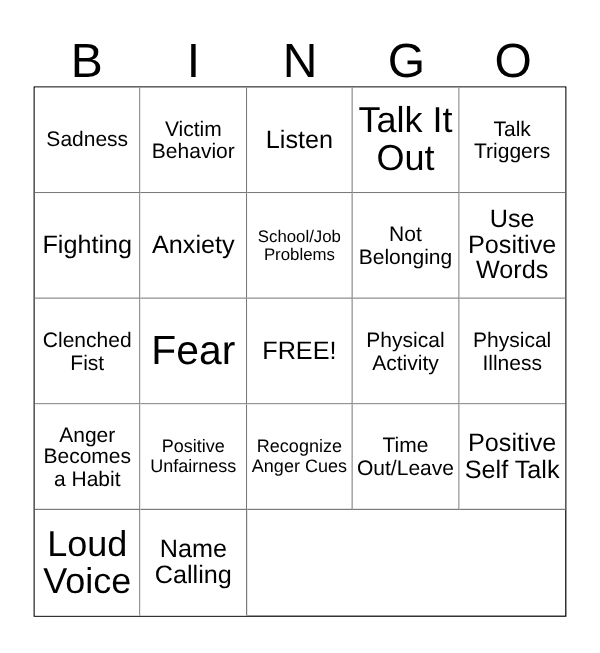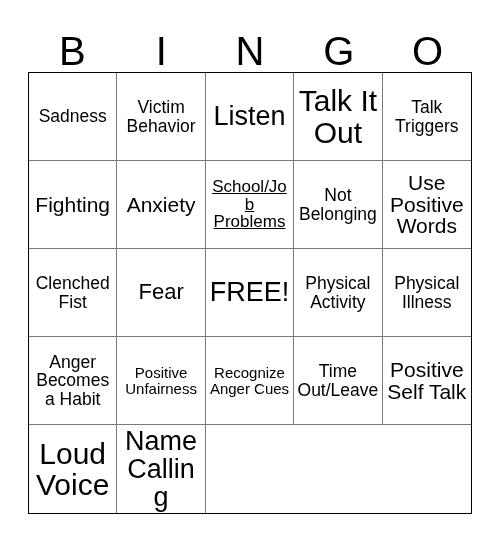--- a/index.html
+++ b/index.html
@@ -70,27 +70,27 @@
   .cell:nth-child(n+21) {
     border-bottom: none;
   }
   .cell-text {
     display: block;
     width: 100%;
     line-height: 1.04;
     word-wrap: break-word;
   }
   
-  .s-xs .cell-text { font-size: 17px; text-decoration: underline; }
+  .s-xs .cell-text { font-size: 14px; }
   .s-sm .cell-text { font-size: 15px; }
   .s-md .cell-text { font-size: 17.5px; }
   .s-lg .cell-text { font-size: 21px; }
-  .s-xl .cell-text { font-size: 27px; }
+  .s-xl .cell-text { font-size: 21px; }
   .s-xxl .cell-text { font-size: 30px; }
-  .s-huge .cell-text { font-size: 22px; }
+  .s-huge .cell-text { font-size: 34px; }
 </style>
 </head>
 <body>
 
 <div class="card">
 
   <div class="header-row">
       <div class="header-cell">B</div>
       <div class="header-cell">I</div>
       <div class="header-cell">N</div>

